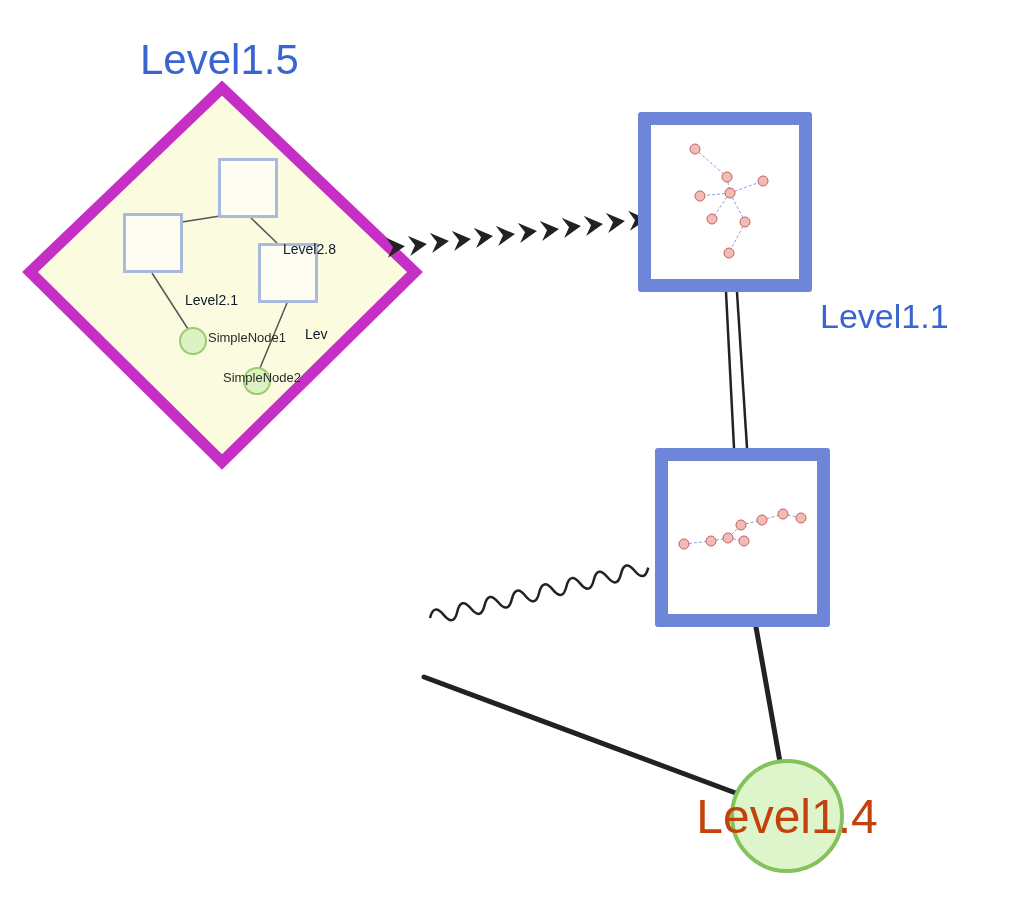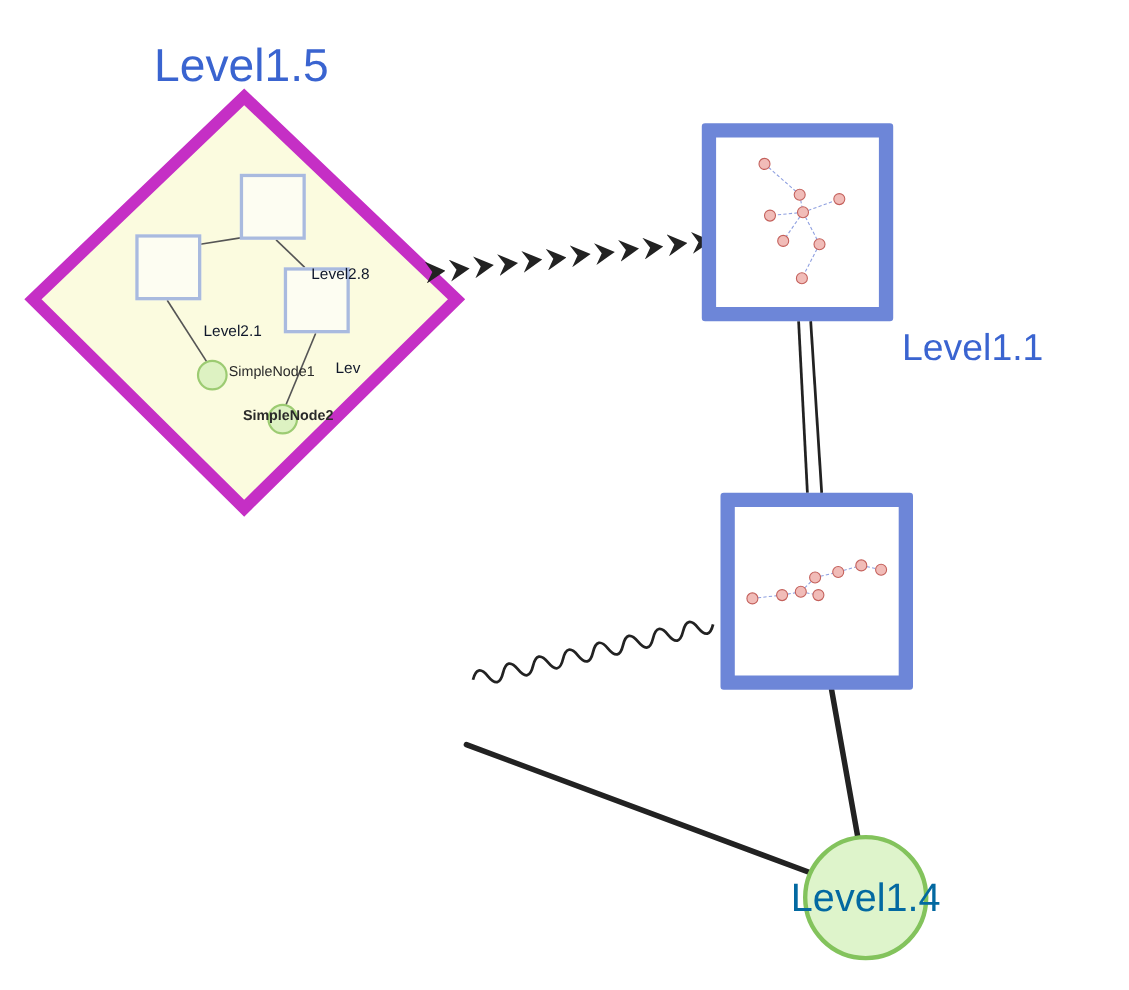--- a/index.html
+++ b/index.html
@@ -16,21 +16,21 @@
 
   .inner-square { position:absolute; width:60px; height:60px; border:3px solid #a9badf; background:rgba(255,255,255,0.60); z-index:3; }
   .small-label { position:absolute; color:#0f172a; font-size:14px; z-index:4; white-space:nowrap;margin-top:21px; }
 
   .green-node { position:absolute; width:28px; height:28px; border-radius:50%; background:#ddf2c2; border:2px solid #9ccb72; z-index:3; }
   .mini-text-label { position:absolute; color:#2a2a2a; font-size:13px; z-index:5; width:92px; text-align:center; white-space:nowrap; }
 
   .level14-circle { position:absolute; left:730px; top:759px; width:114px; height:114px; border-radius:50%;
                     background:#def4cb; border:4px solid #83c35c; z-index:2;
                     display:flex; align-items:center; justify-content:center; }
-  .level14-circle span { font-size:36px; color:#0369a1; white-space:nowrap;text-align:right; }
+  .level14-circle span { font-size:48px; color:#c2410c; white-space:nowrap;text-align:right; }
 </style>
 </head>
 <body>
 
 <div class="canvas">
 
   <svg class="edge-layer" width="1026" height="900">
     <defs>
       <marker id="chev" viewBox="0 0 9 10" markerWidth="18" markerHeight="20" refX="4.5" refY="5" orient="auto" markerUnits="userSpaceOnUse">
         <path d="M0,0 L9,5 L0,10 L3,5 Z" fill="#222222"></path>
@@ -61,21 +61,21 @@
   <div class="inner-square" style="left:123px; top:213px;"></div>
   <div class="inner-square" style="left:258px; top:243px;"></div>
 
   <div class="small-label" style="left:283px; top:220px;">Level2.8</div>
   <div class="small-label" style="left:185px; top:271px;">Level2.1</div>
   <div class="small-label" style="left:305px; top:305px;text-align:right;">Lev</div>
 
   <div class="green-node" style="left:179px; top:327px;"></div>
   <div class="mini-text-label" style="left:159px; top:330px;margin-left:42px;">SimpleNode1</div>
   <div class="green-node" style="left:243px; top:367px;"></div>
-  <div class="mini-text-label" style="left:216px; top:370px;font-weight:bold;">SimpleNode2</div>
+  <div class="mini-text-label" style="left:216px; top:370px;">SimpleNode2</div>
 
   <div class="node-box" style="left:638px; top:112px; width:174px; height:180px;">
     <svg width="148" height="154">
       <g stroke="#8fa0e0" stroke-width="1" stroke-dasharray="3 2">
         <line x1="44" y1="24" x2="76" y2="52"></line>
         <line x1="76" y1="52" x2="79" y2="68"></line>
         <line x1="79" y1="68" x2="49" y2="71"></line>
         <line x1="79" y1="68" x2="112" y2="56"></line>
         <line x1="79" y1="68" x2="61" y2="94"></line>
         <line x1="79" y1="68" x2="94" y2="97"></line>

